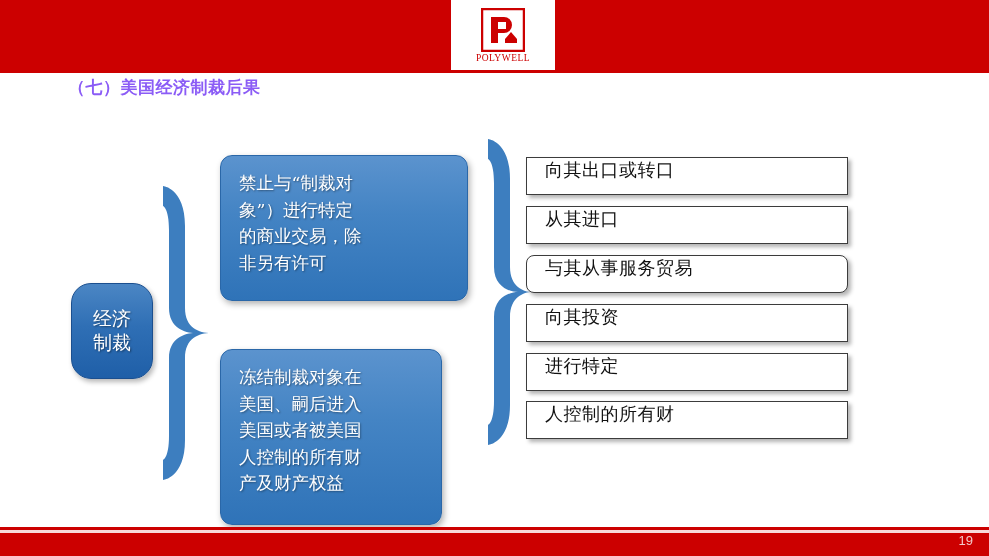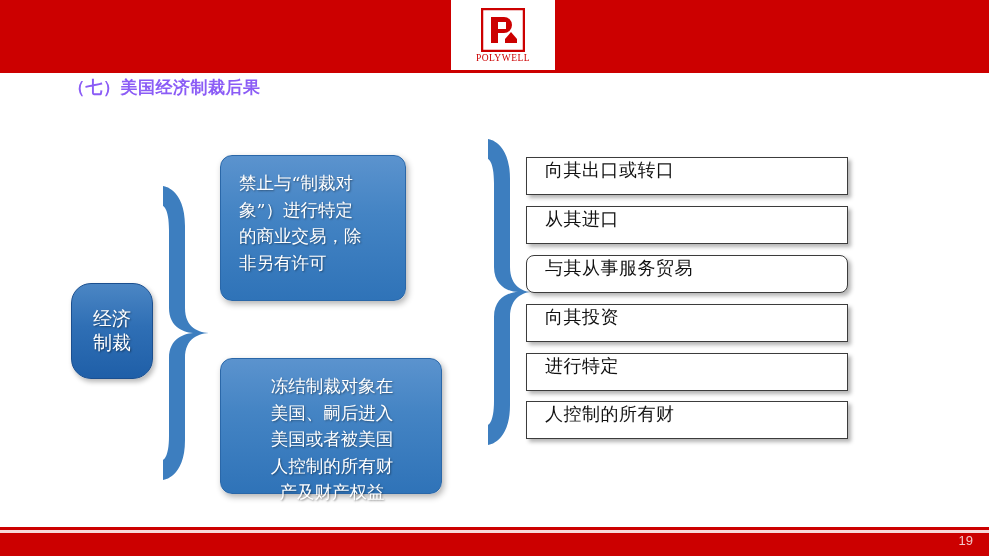--- a/index.html
+++ b/index.html
@@ -98,22 +98,22 @@
     padding: 14px 16px 10px 18px;
   }
   .mid-box-text {
     font-family: "DejaVu Serif", serif;
     color: #ffffff;
     font-size: 17.5px;
     line-height: 1.52;
     white-space: pre-line;
     text-shadow: 1px 1px 2px rgba(0,0,0,0.4);
   }
-  #mid-box-1 { left: 220px; top: 155px;  width: 186px; height: 146px; }
-  #mid-box-2 { left: 220px; top: 358px;  width: 222px; height: 136px; text-align: center; }
+  #mid-box-1 { left: 220px; top: 155px;  width: 248px; height: 146px; }
+  #mid-box-2 { left: 220px; top: 349px;  width: 222px; height: 176px; }
 
   
   .right-box {
     position: absolute;
     left: 526px;
     width: 322px;
     height: 38px;
     background: #ffffff;
     border: 1.5px solid #3c3c3c;
     box-shadow: 3px 3px 4px rgba(0,0,0,0.3);

